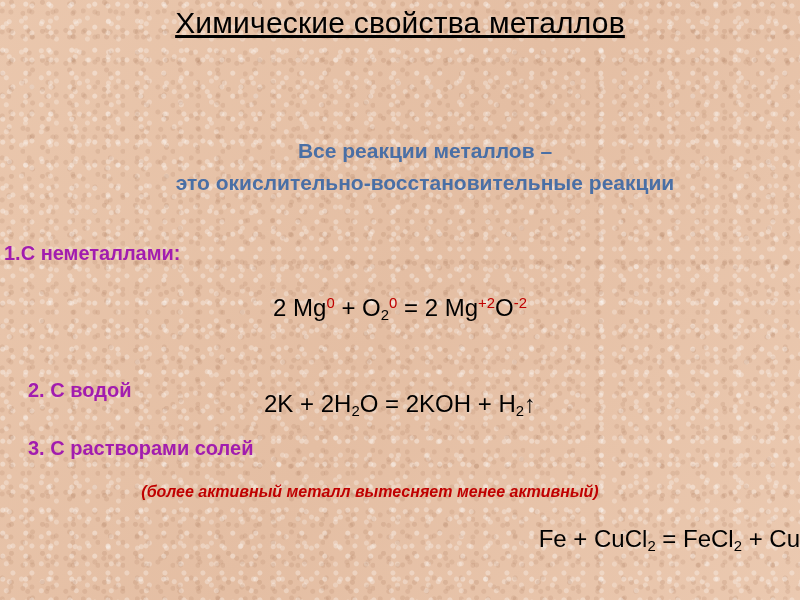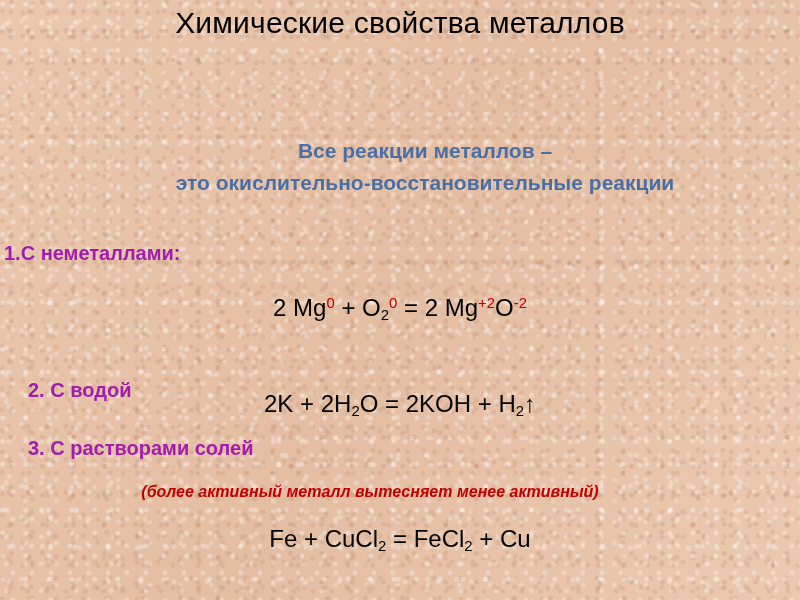--- a/index.html
+++ b/index.html
@@ -47,20 +47,21 @@
     position: absolute;
     top: 4px;
     left: 0;
     width: 800px;
     text-align: center;
     font-size: 30px;
     line-height: 37px;
     color: #000000;
     font-weight: normal;
     letter-spacing: 0.2px;
+    text-decoration: underline;
   }
 
   .subtitle {
     position: absolute;
     top: 100px;
     left: 90px;
     width: 670px;
     text-align: center;
     font-size: 21px;
     line-height: 32px;
@@ -84,21 +85,21 @@
   .eq {
     position: absolute;
     width: 800px;
     text-align: center;
     font-size: 24px;
     color: #000000;
     white-space: nowrap;
   }
   #eq1 { top: 294px; left: 0; }
   #eq2 { top: 390px; left: 0; }
-  #eq3 { top: 525px; left: 0; }
+  #eq3 { top: 525px; left: 0; text-align: right; }
 
   .note {
     position: absolute;
     top: 483px;
     left: 0;
     width: 740px;
     text-align: center;
     font-size: 16px;
     font-style: italic;
     font-weight: bold;

